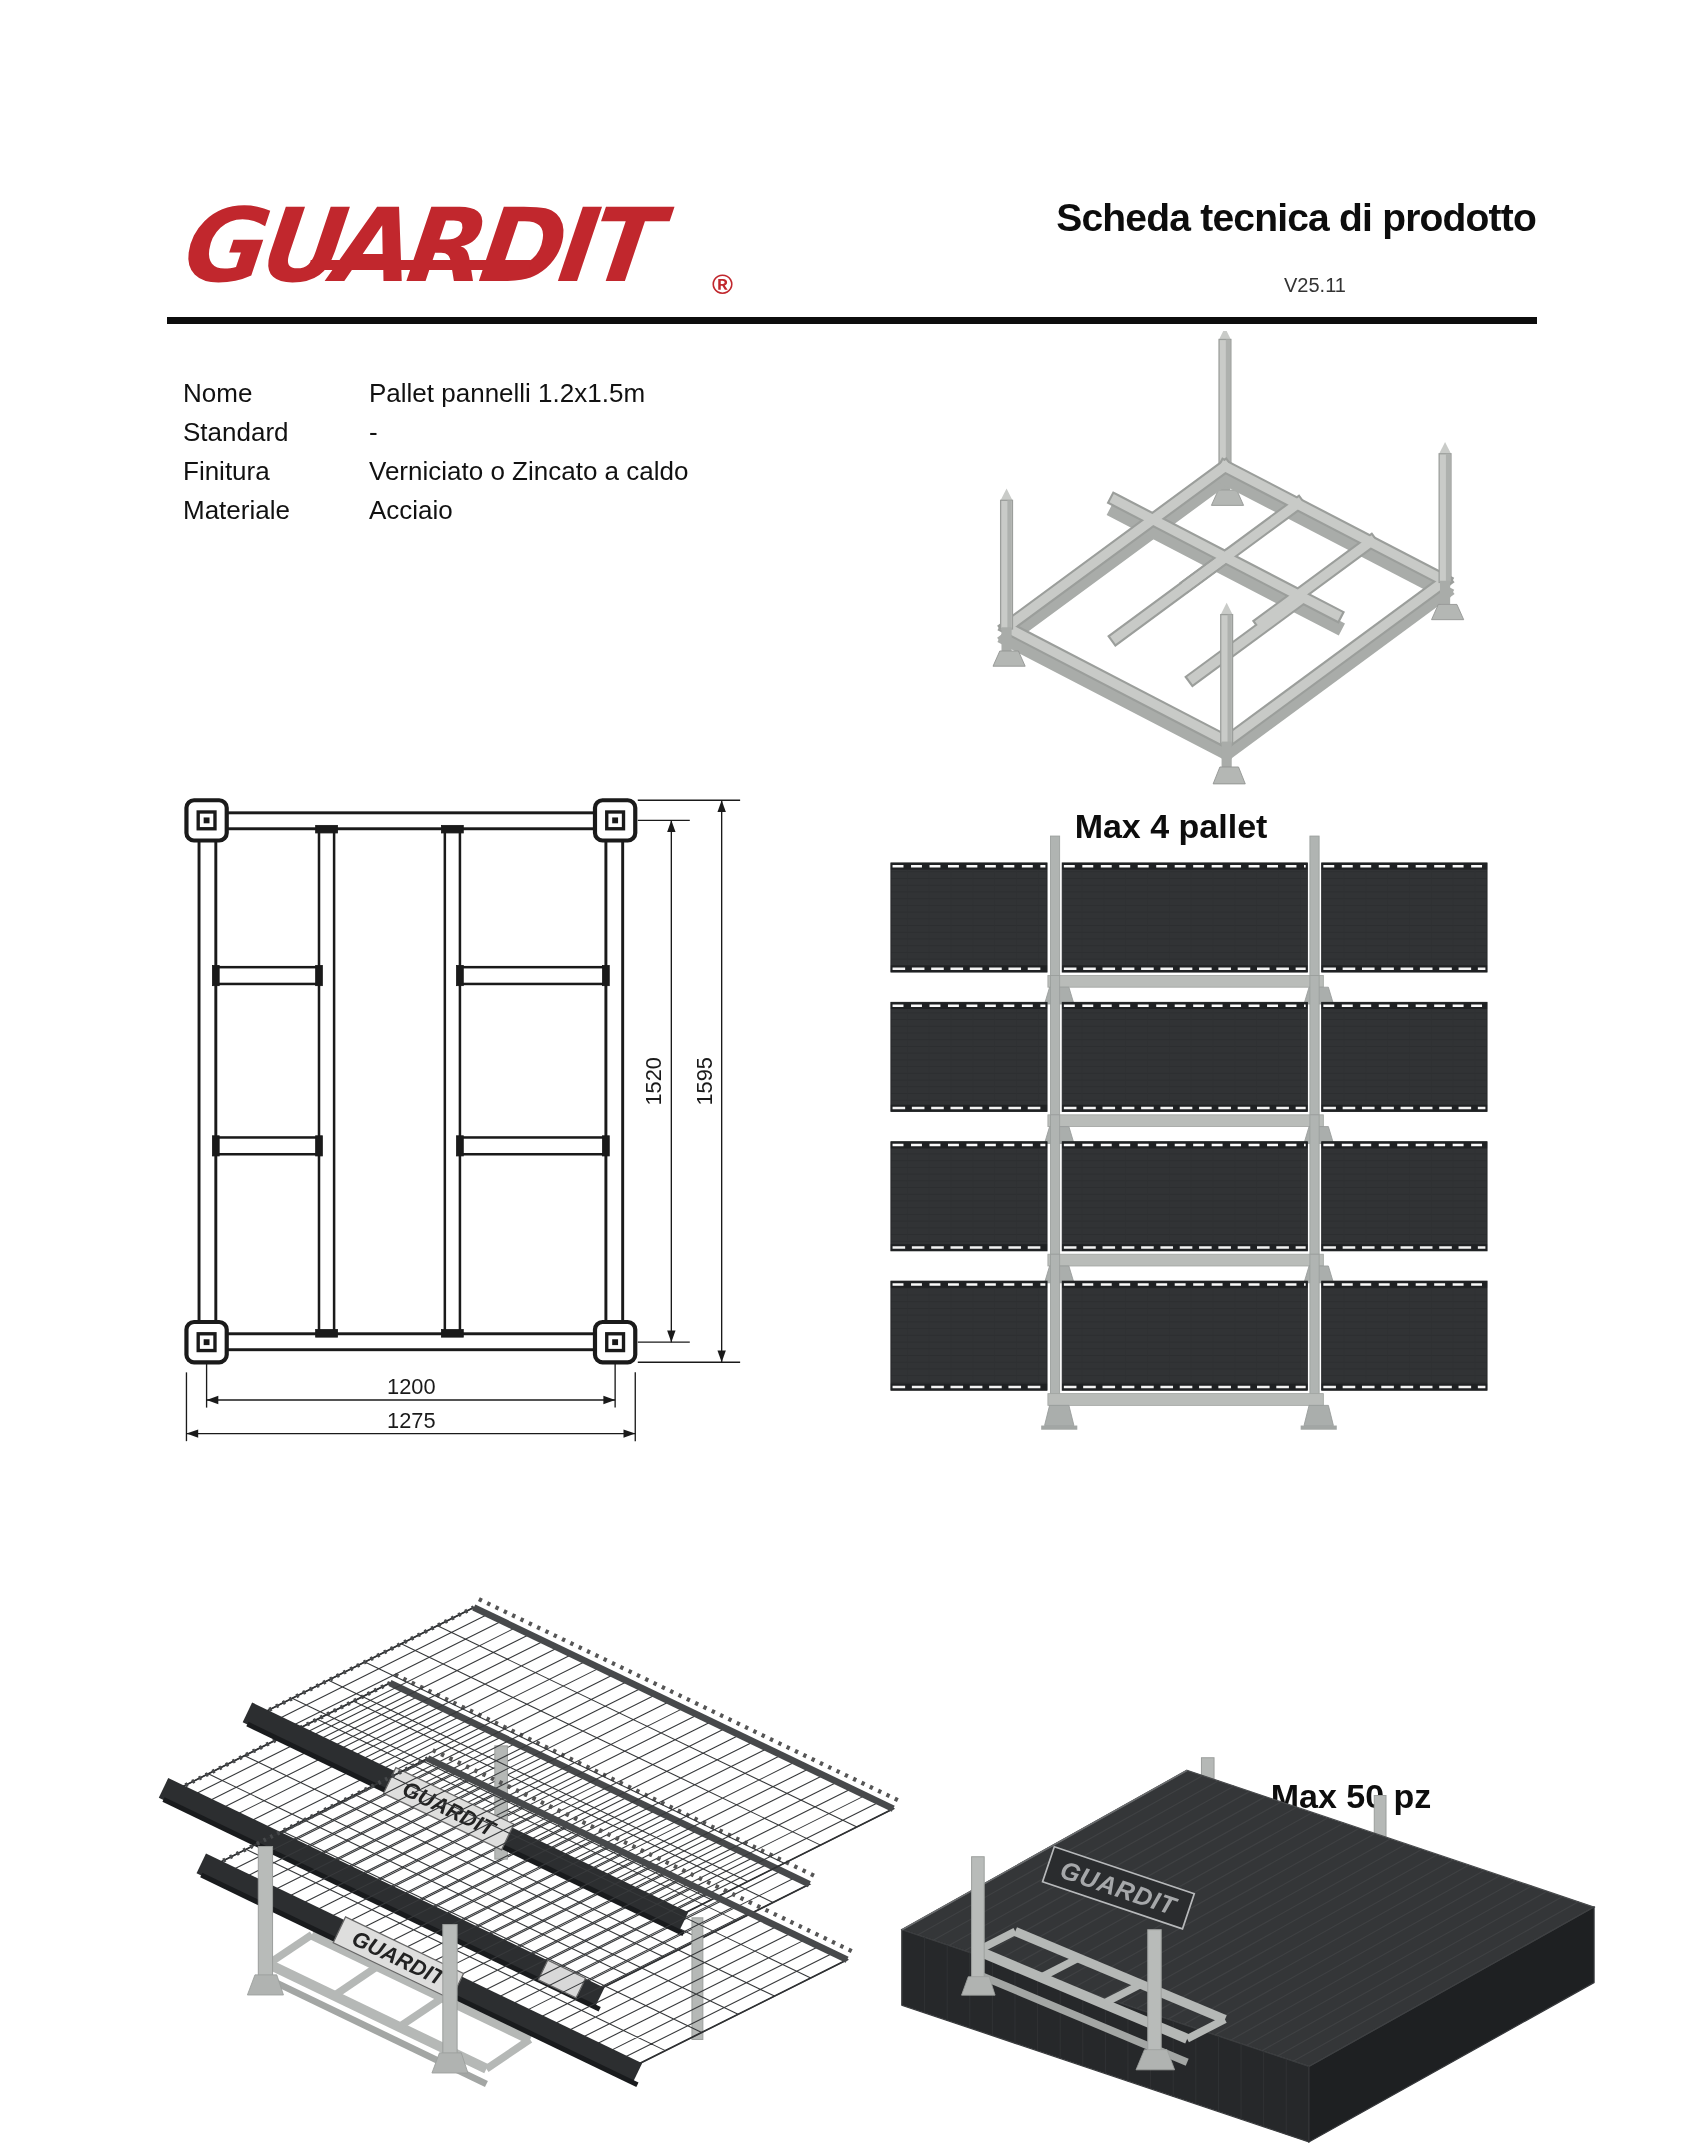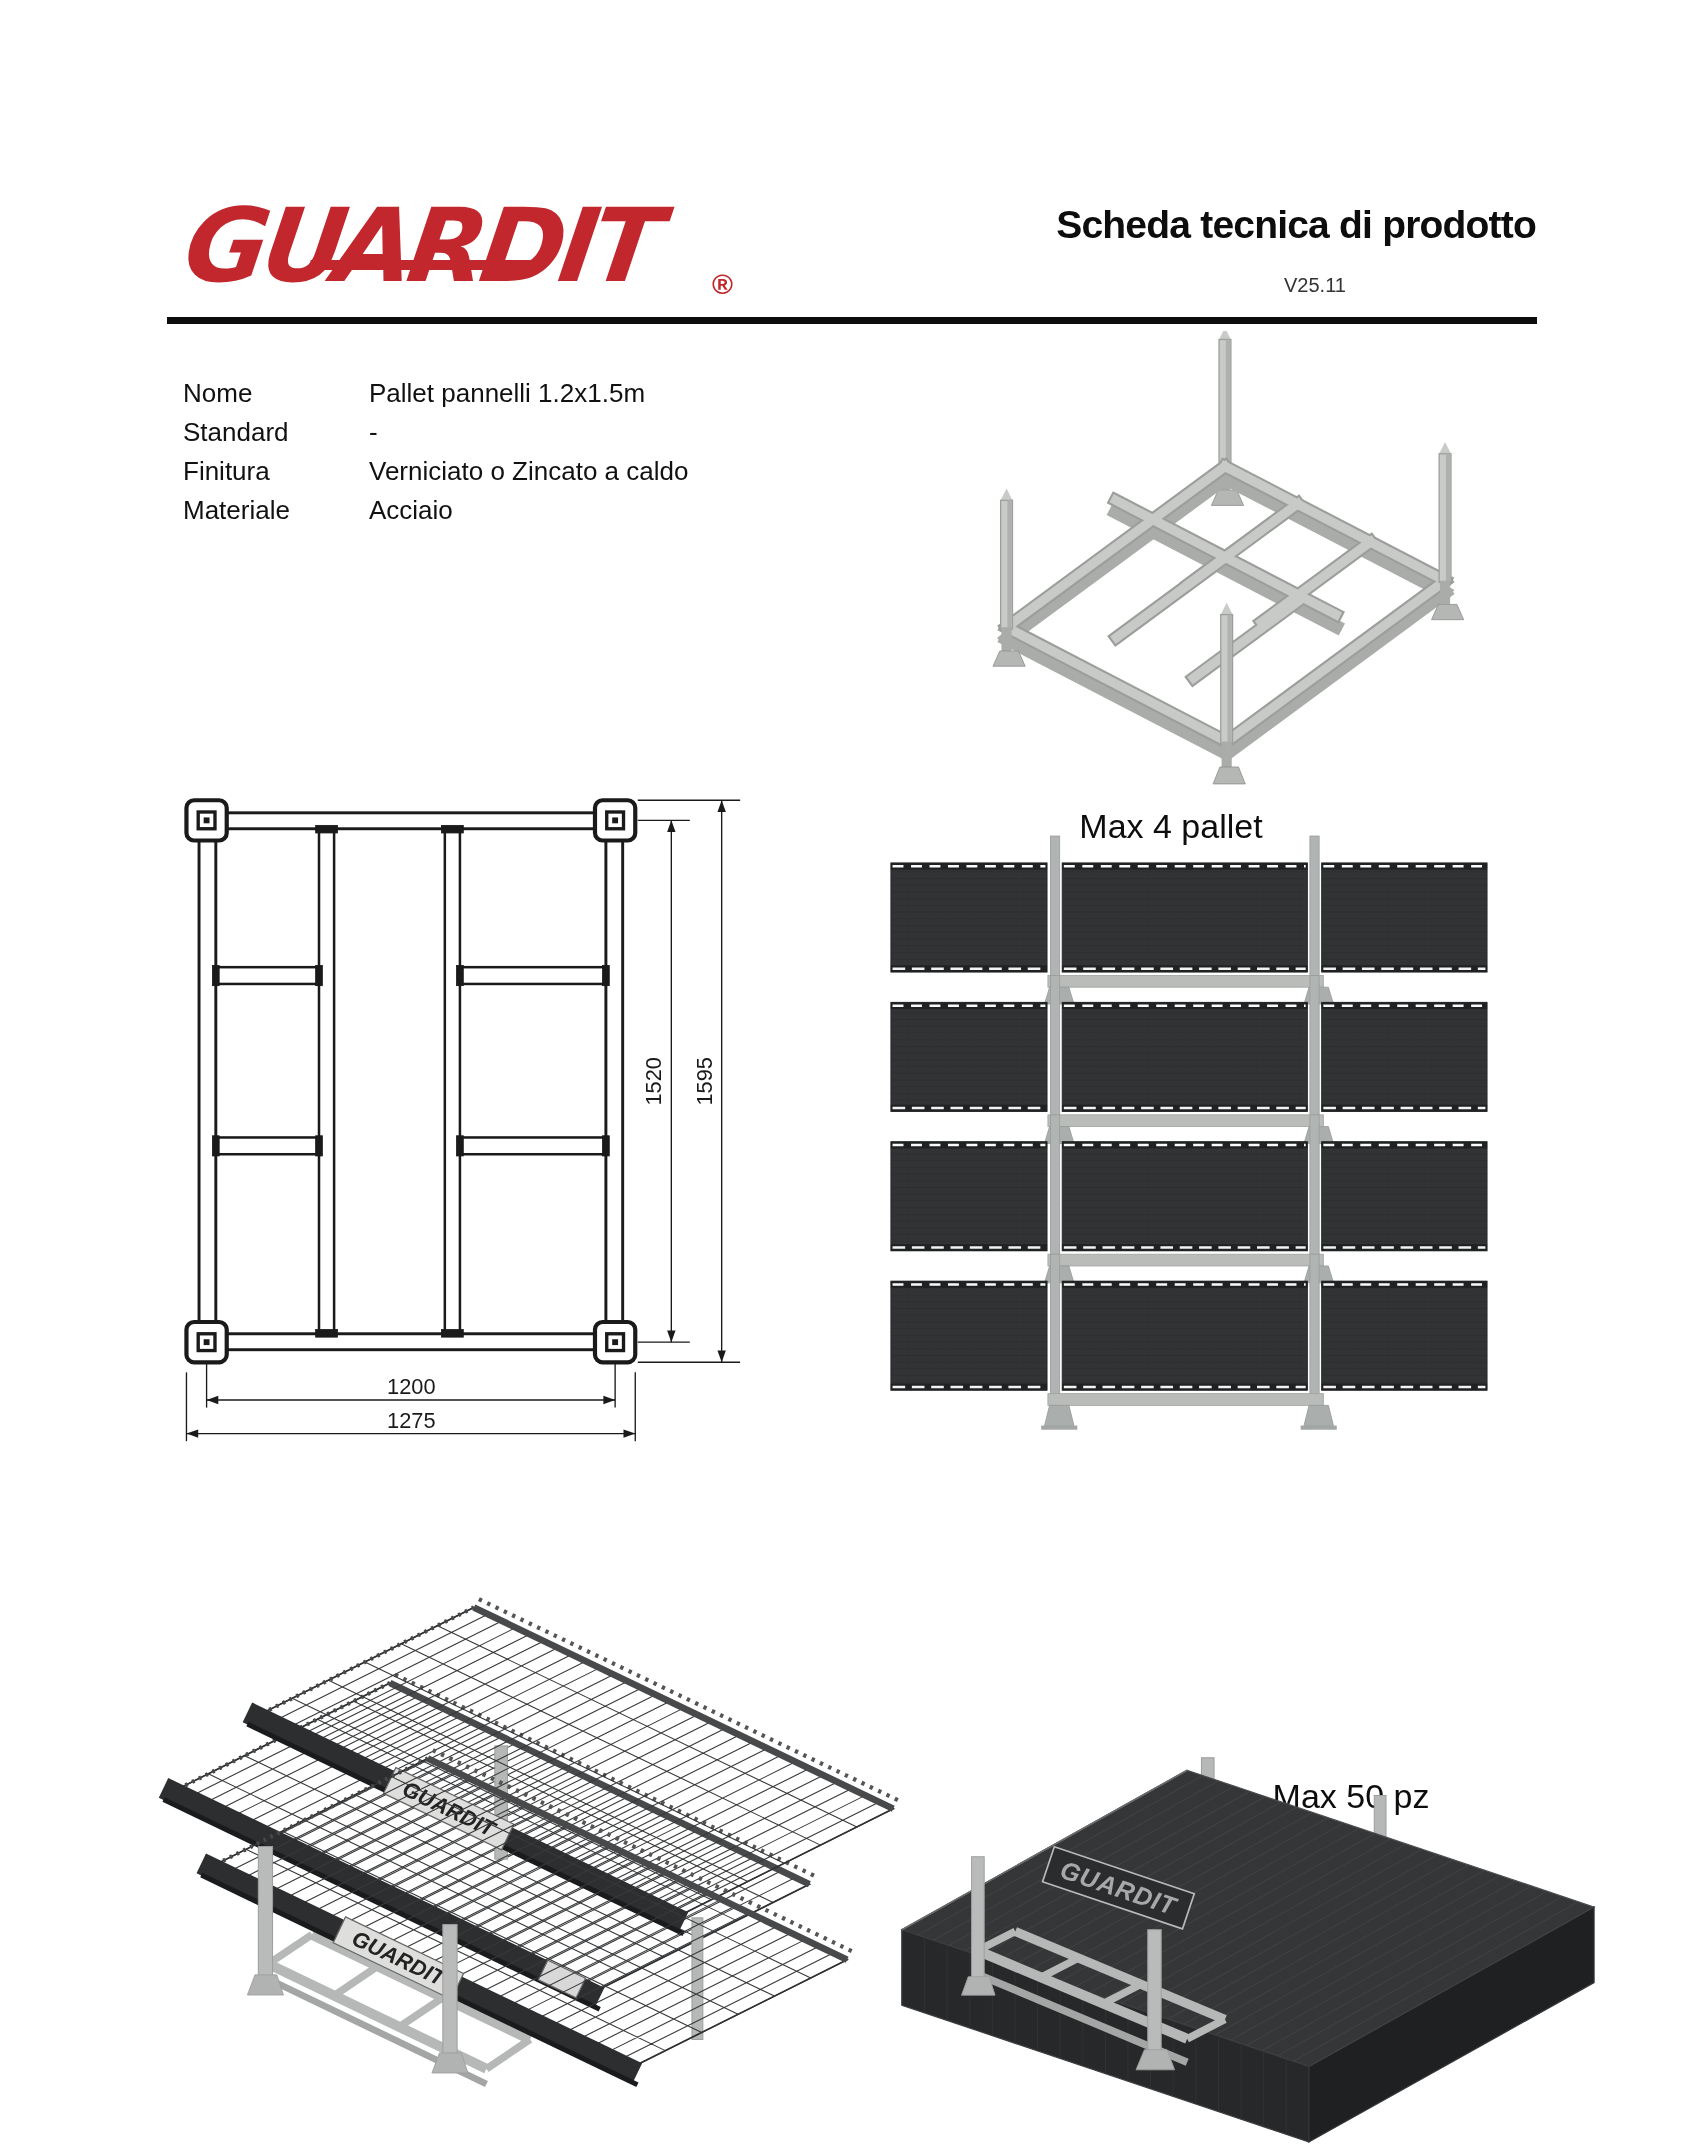--- a/index.html
+++ b/index.html
@@ -6,32 +6,32 @@
   .page{position:relative;width:1703px;height:2148px;background:#fff;overflow:hidden;
         font-family:"Liberation Sans",sans-serif;color:#111;margin:0 auto;}
   .abs{position:absolute;}
 
   
   .logo{left:186px;top:191px;width:537px;height:117px;}
   .logo-text{display:inline-block;font-family:"DejaVu Sans",sans-serif;font-weight:bold;font-style:italic;
              font-size:102px;line-height:109px;color:#C1272D;letter-spacing:-5.9px;transform:skewX(-8deg);}
   .logo-strike{position:absolute;left:124px;top:69px;width:220px;height:10px;background:#C1272D;transform:skewX(-8deg);}
   .logo-reg{position:absolute;right:-10px;bottom:6.7px;font-size:28.5px;color:#C1272D;font-weight:bold;}
-  .doc-title{right:167px;top:203px;width:839px;text-align:right;font-size:39px;font-weight:bold;letter-spacing:-0.8px;color:#0d0d0d;}
+  .doc-title{right:167px;top:196px;width:839px;text-align:right;font-size:39px;font-weight:bold;letter-spacing:-0.8px;color:#0d0d0d;}
   .doc-version{right:167px;top:274px;width:252px;text-align:left;font-size:20px;color:#333;}
   .divider{left:167px;top:317px;width:1370px;height:6.7px;background:#0d0d0d;}
 
   
   .specs{left:183px;top:374px;width:671px;font-size:26px;}
   .spec-row{display:flex;line-height:39px;}
   .spec-label{width:186px;flex:0 0 186px;}
   .spec-value{flex:1;}
 
   
-  .sec-title{font-size:34px;font-weight:normal;text-align:center;color:#0d0d0d;}
+  .sec-title{font-size:34px;font-weight:bold;text-align:center;color:#0d0d0d;}
   .stack-title{left:961px;top:807px;width:420px;}
   .load-title{left:1225px;top:1777px;width:252px;}
 
   svg{display:block;}
   text{font-family:"Liberation Sans",sans-serif;}
   .dim-text{font-size:26px;fill:#1a1a1a;}
   .plate-text{font-size:26px;font-weight:bold;font-style:italic;fill:#222;}
   .plate-text-dark{font-size:30px;font-weight:bold;font-style:italic;fill:#a6a8aa;letter-spacing:1px;}
 </style>
 </head>

